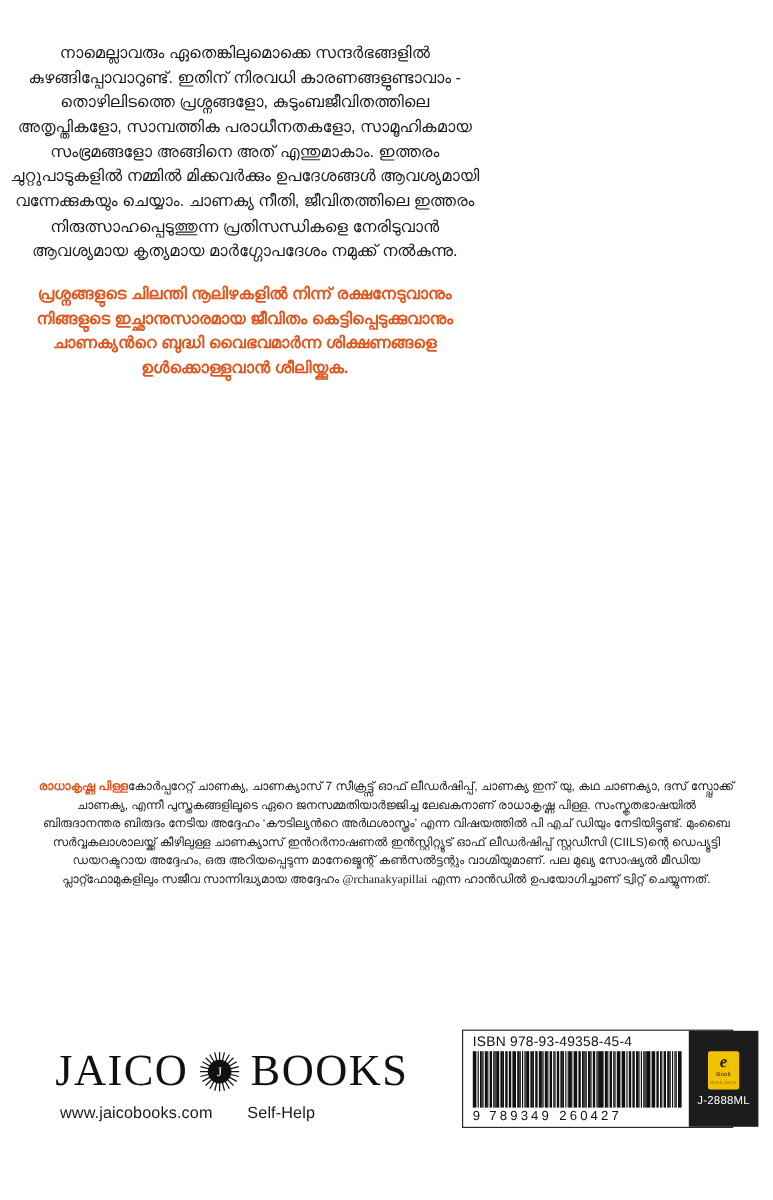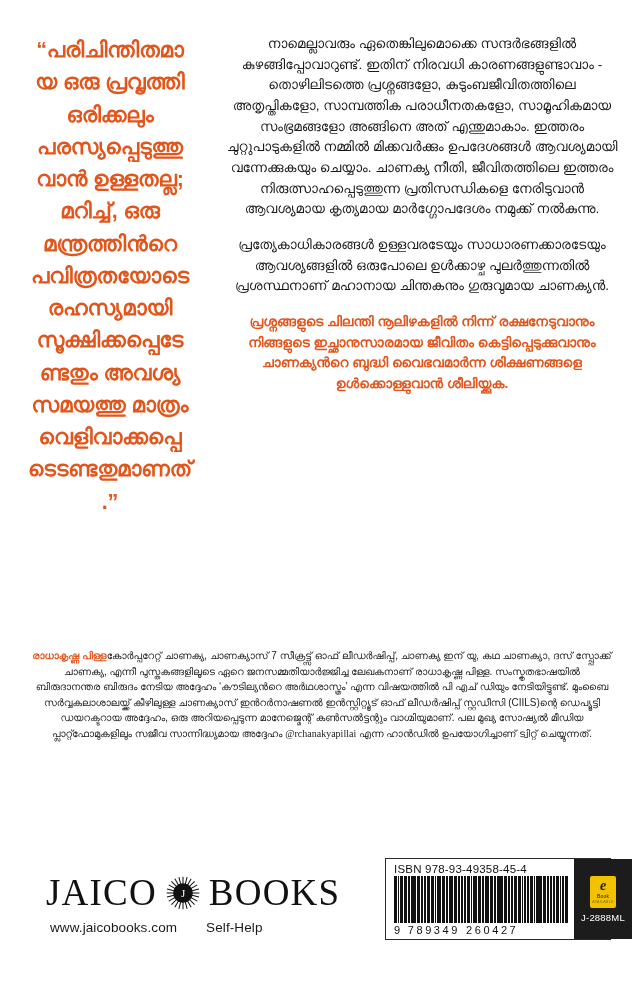--- a/index.html
+++ b/index.html
@@ -220,27 +220,23 @@
     letter-spacing: 0.2px;
   }
 </style>
 </head>
 <body>
 
 <div id="cover">
 
   <div class="cols">
 
-    <div class="col-left">
-      <div class="pullquote">“പരിചിന്തിതമായ ഒരു പ്രവൃത്തി ഒരിക്കലും പരസ്യപ്പെടുത്തുവാൻ ഉള്ളതല്ല; മറിച്ച്, ഒരു മന്ത്രത്തിൻറെ പവിത്രതയോടെ രഹസ്യമായി സൂക്ഷിക്കപ്പെടേണ്ടതും അവശ്യ സമയത്തു മാത്രം വെളിവാക്കപ്പെടെടണ്ടതുമാണത്.”</div>
-    </div>
 
     <div class="col-right">
       <p class="para">നാമെല്ലാവരും ഏതെങ്കിലുമൊക്കെ സന്ദർഭങ്ങളിൽ കുഴങ്ങിപ്പോവാറുണ്ട്. ഇതിന് നിരവധി കാരണങ്ങളുണ്ടാവാം - തൊഴിലിടത്തെ പ്രശ്നങ്ങളോ, കുടുംബജീവിതത്തിലെ അതൃപ്തികളോ, സാമ്പത്തിക പരാധീനതകളോ, സാമൂഹികമായ സംഭ്രമങ്ങളോ അങ്ങിനെ അത് എന്തുമാകാം. ഇത്തരം ചുറ്റുപാടുകളിൽ നമ്മിൽ മിക്കവർക്കും ഉപദേശങ്ങൾ ആവശ്യമായി വന്നേക്കുകയും ചെയ്യാം. ചാണക്യ നീതി, ജീവിതത്തിലെ ഇത്തരം നിരുത്സാഹപ്പെടുത്തുന്ന പ്രതിസന്ധികളെ നേരിടുവാൻ ആവശ്യമായ കൃത്യമായ മാർഗ്ഗോപദേശം നമുക്ക് നൽകുന്നു.</p>
-      <p class="para">പ്രത്യേകാധികാരങ്ങൾ ഉള്ളവരടേയും സാധാരണക്കാരടേയും ആവശ്യങ്ങളിൽ ഒരുപോലെ ഉൾക്കാഴ്ച പുലർത്തുന്നതിൽ പ്രശസ്ഥനാണ് മഹാനായ ചിന്തകനും ഗുരുവുമായ ചാണക്യൻ.</p>
       <p class="para accent last">പ്രശ്നങ്ങളുടെ ചിലന്തി നൂലിഴകളിൽ നിന്ന് രക്ഷനേടുവാനും നിങ്ങളുടെ ഇച്ഛാനുസാരമായ ജീവിതം കെട്ടിപ്പെടുക്കുവാനും ചാണക്യൻറെ ബുദ്ധി വൈഭവമാർന്ന ശിക്ഷണങ്ങളെ ഉൾക്കൊള്ളുവാൻ ശീലിയ്ക്കുക.</p>
     </div>
 
   </div>
 
   <div class="bio">
     <span class="author">രാധാകൃഷ്ണ പിള്ള</span><span>കോർപ്പറേറ്റ് ചാണക്യ, ചാണക്യാസ് 7 സീക്രട്ട്സ് ഓഫ് ലീഡർഷിപ്പ്, ചാണക്യ ഇന് യു, കഥ ചാണക്യാ, ദസ് സ്പ്പോക്ക് ചാണക്യ, എന്നീ പുസ്തകങ്ങളിലൂടെ ഏറെ ജനസമ്മതിയാർജ്ജിച്ച ലേഖകനാണ് രാധാകൃഷ്ണ പിള്ള. സംസ്കൃതഭാഷയിൽ ബിരുദാനന്തര ബിരുദം നേടിയ അദ്ദേഹം ‘കൗടില്യൻറെ അർഥശാസ്ത്രം’ എന്ന വിഷയത്തിൽ പി എച് ഡിയും നേടിയിട്ടുണ്ട്. മുംബൈ സർവ്വകലാശാലയ്ക്ക് കീഴിലുള്ള ചാണക്യാസ് ഇൻറർനാഷണൽ ഇൻസ്റ്റിറ്റ്യൂട് ഓഫ് ലീഡർഷിപ്പ് സ്റ്റഡീസി (CIILS)ന്റെ ഡെപ്യൂട്ടി ഡയറക്ടറായ അദ്ദേഹം, ഒരു അറിയപ്പെടുന്ന മാനേജ്മെന്റ് കൺസൽട്ടന്റും വാഗ്മിയുമാണ്. പല മുഖ്യ സോഷ്യൽ മീഡിയ പ്ലാറ്റ്ഫോമുകളിലും സജീവ സാന്നിദ്ധ്യമായ അദ്ദേഹം </span><span class="handle">@rchanakyapillai</span><span> എന്ന ഹാൻഡിൽ ഉപയോഗിച്ചാണ് ട്വിറ്റ് ചെയ്യുന്നത്.</span>
   </div>
 
   <div class="footer">

